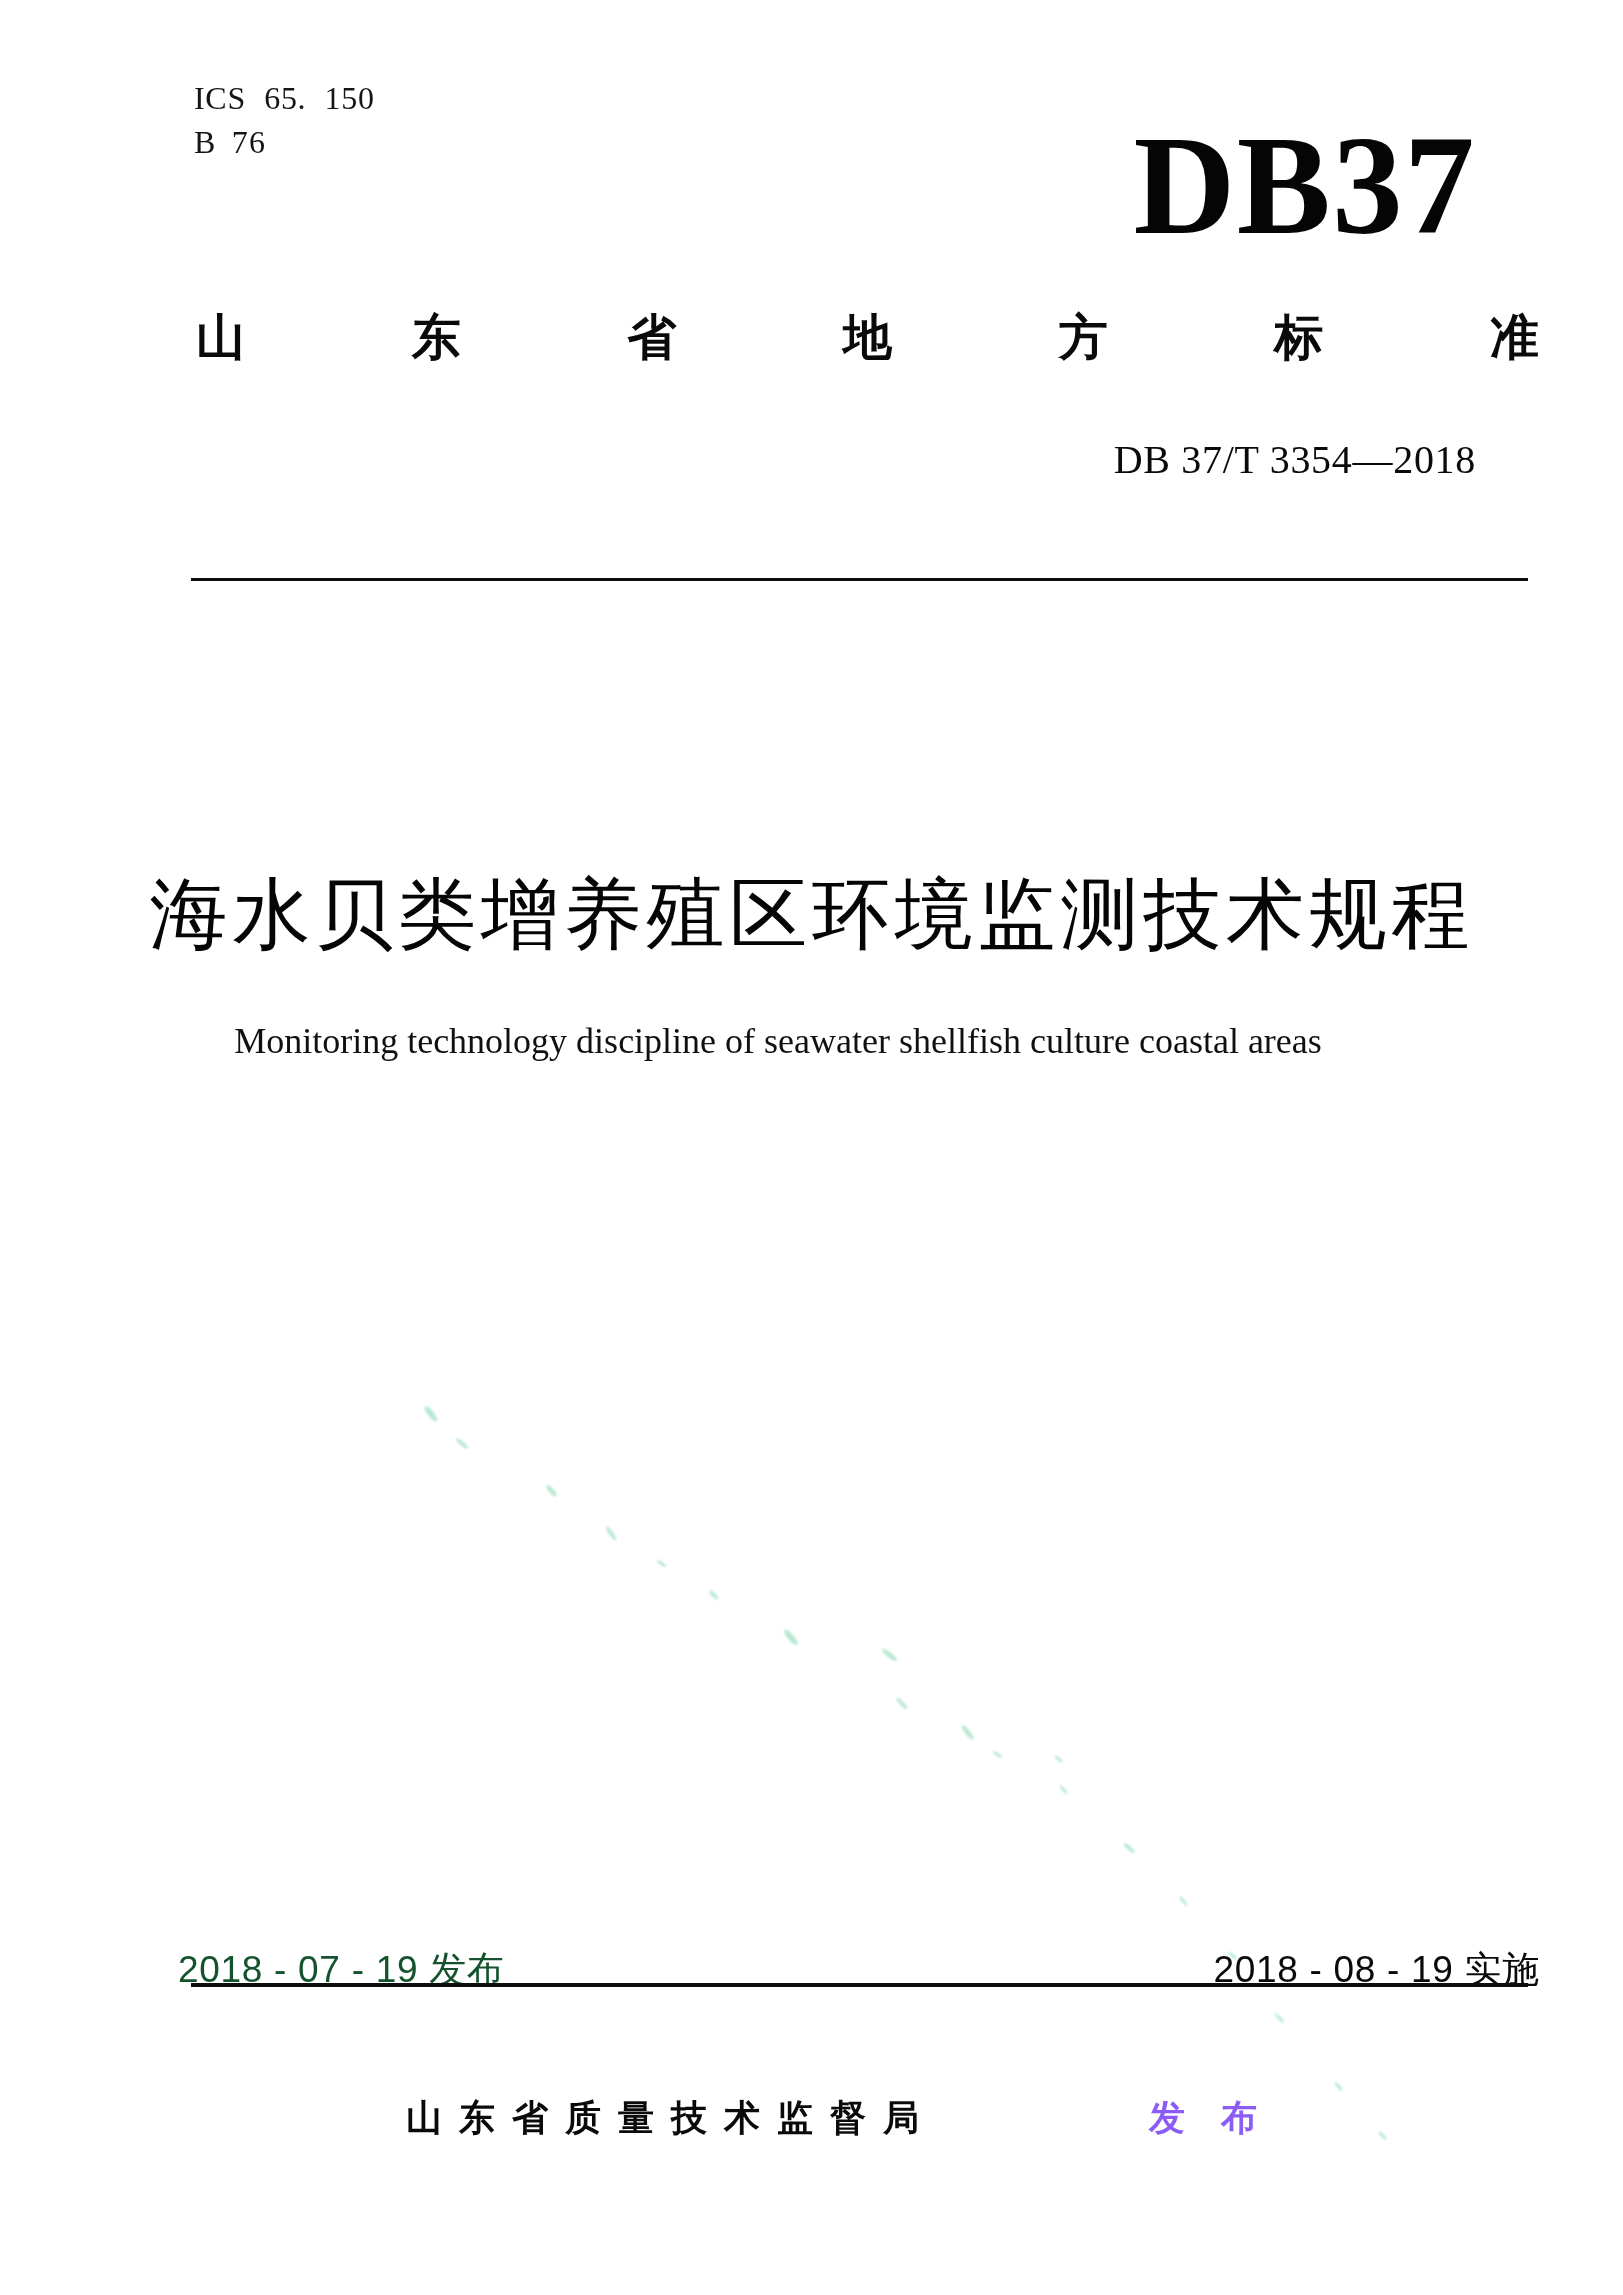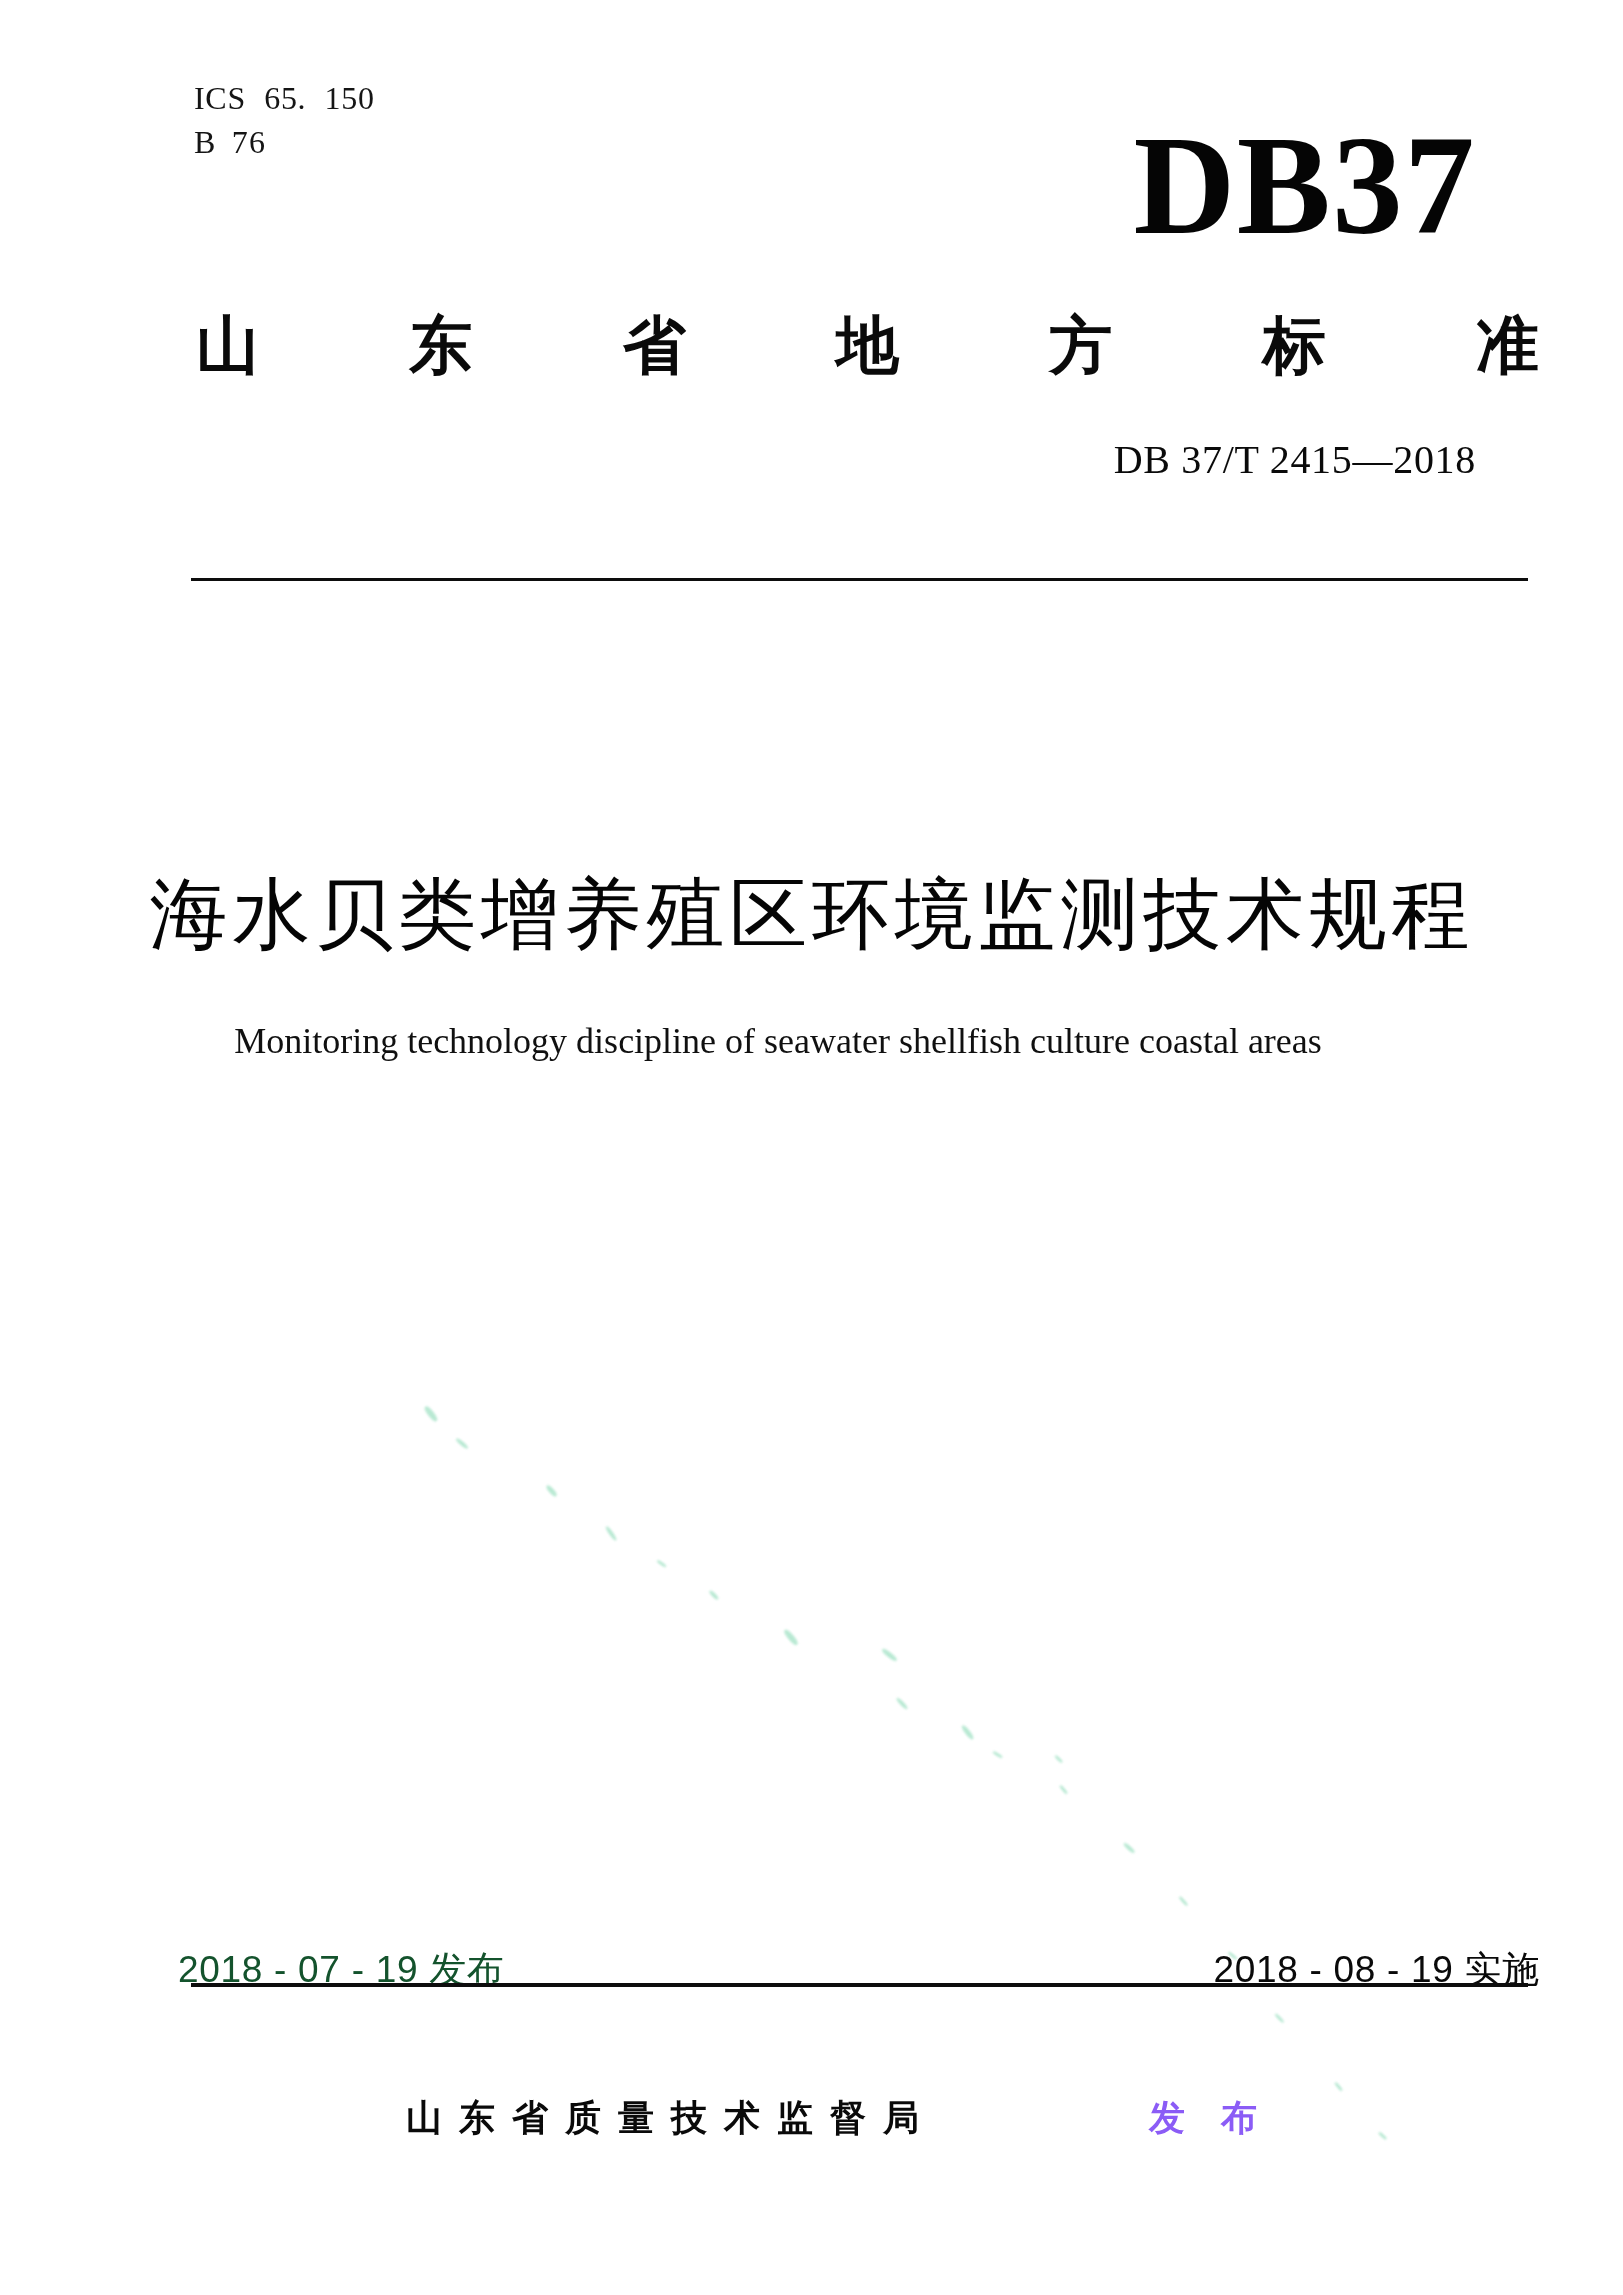--- a/index.html
+++ b/index.html
@@ -34,21 +34,21 @@
     color: #151515;
   }
   #db37-logo {
     right: 148px; top: 115px;
     font-size: 141px; font-weight: 700;
     letter-spacing: 1.4px; line-height: 1;
     color: #050505;
   }
   #standard-type {
     left: 196px; top: 310px; width: 1343px;
-    font-size: 63px; font-weight: 700;
+    font-size: 49px; font-weight: 700;
     line-height: 1.15;
     text-align: justify;
     text-align-last: justify;
     color: #0a0a0a;
   }
   #standard-number {
     right: 148px; top: 436px;
     font-size: 40px; letter-spacing: 0.7px;
     color: #0a0a0a;
   }
@@ -136,21 +136,21 @@
       <div class="speck" style="left: 1381px; top: 2131px; width: 2.7px; height: 9.6px; background: rgb(127, 215, 175); transform: rotate(-48deg);"></div>
     </div>
 
   <div id="ics-line" class="abs serif">ICS 65. 150</div>
   <div id="class-code" class="abs serif">B 76</div>
 
   <div id="db37-logo" class="abs serif">DB37</div>
 
   <div id="standard-type" class="abs serif">山东省地方标准</div>
 
-  <div id="standard-number" class="abs serif">DB 37/T 2415—2018</div>
+  <div id="standard-number" class="abs serif">DB 37/T 3354—2018</div>
 
   <div id="top-rule" class="abs rule"></div>
 
   <div id="title-cn" class="abs sans">海水贝类增养殖区环境监测技术规程</div>
 
   <div id="title-en" class="abs serif">Monitoring technology discipline of seawater shellfish culture coastal areas</div>
 
   <div id="issue-date" class="abs sans">2018 - 07 - 19 发布</div>
   <div id="implement-date" class="abs sans">2018 - 08 - 19 实施</div>
 

